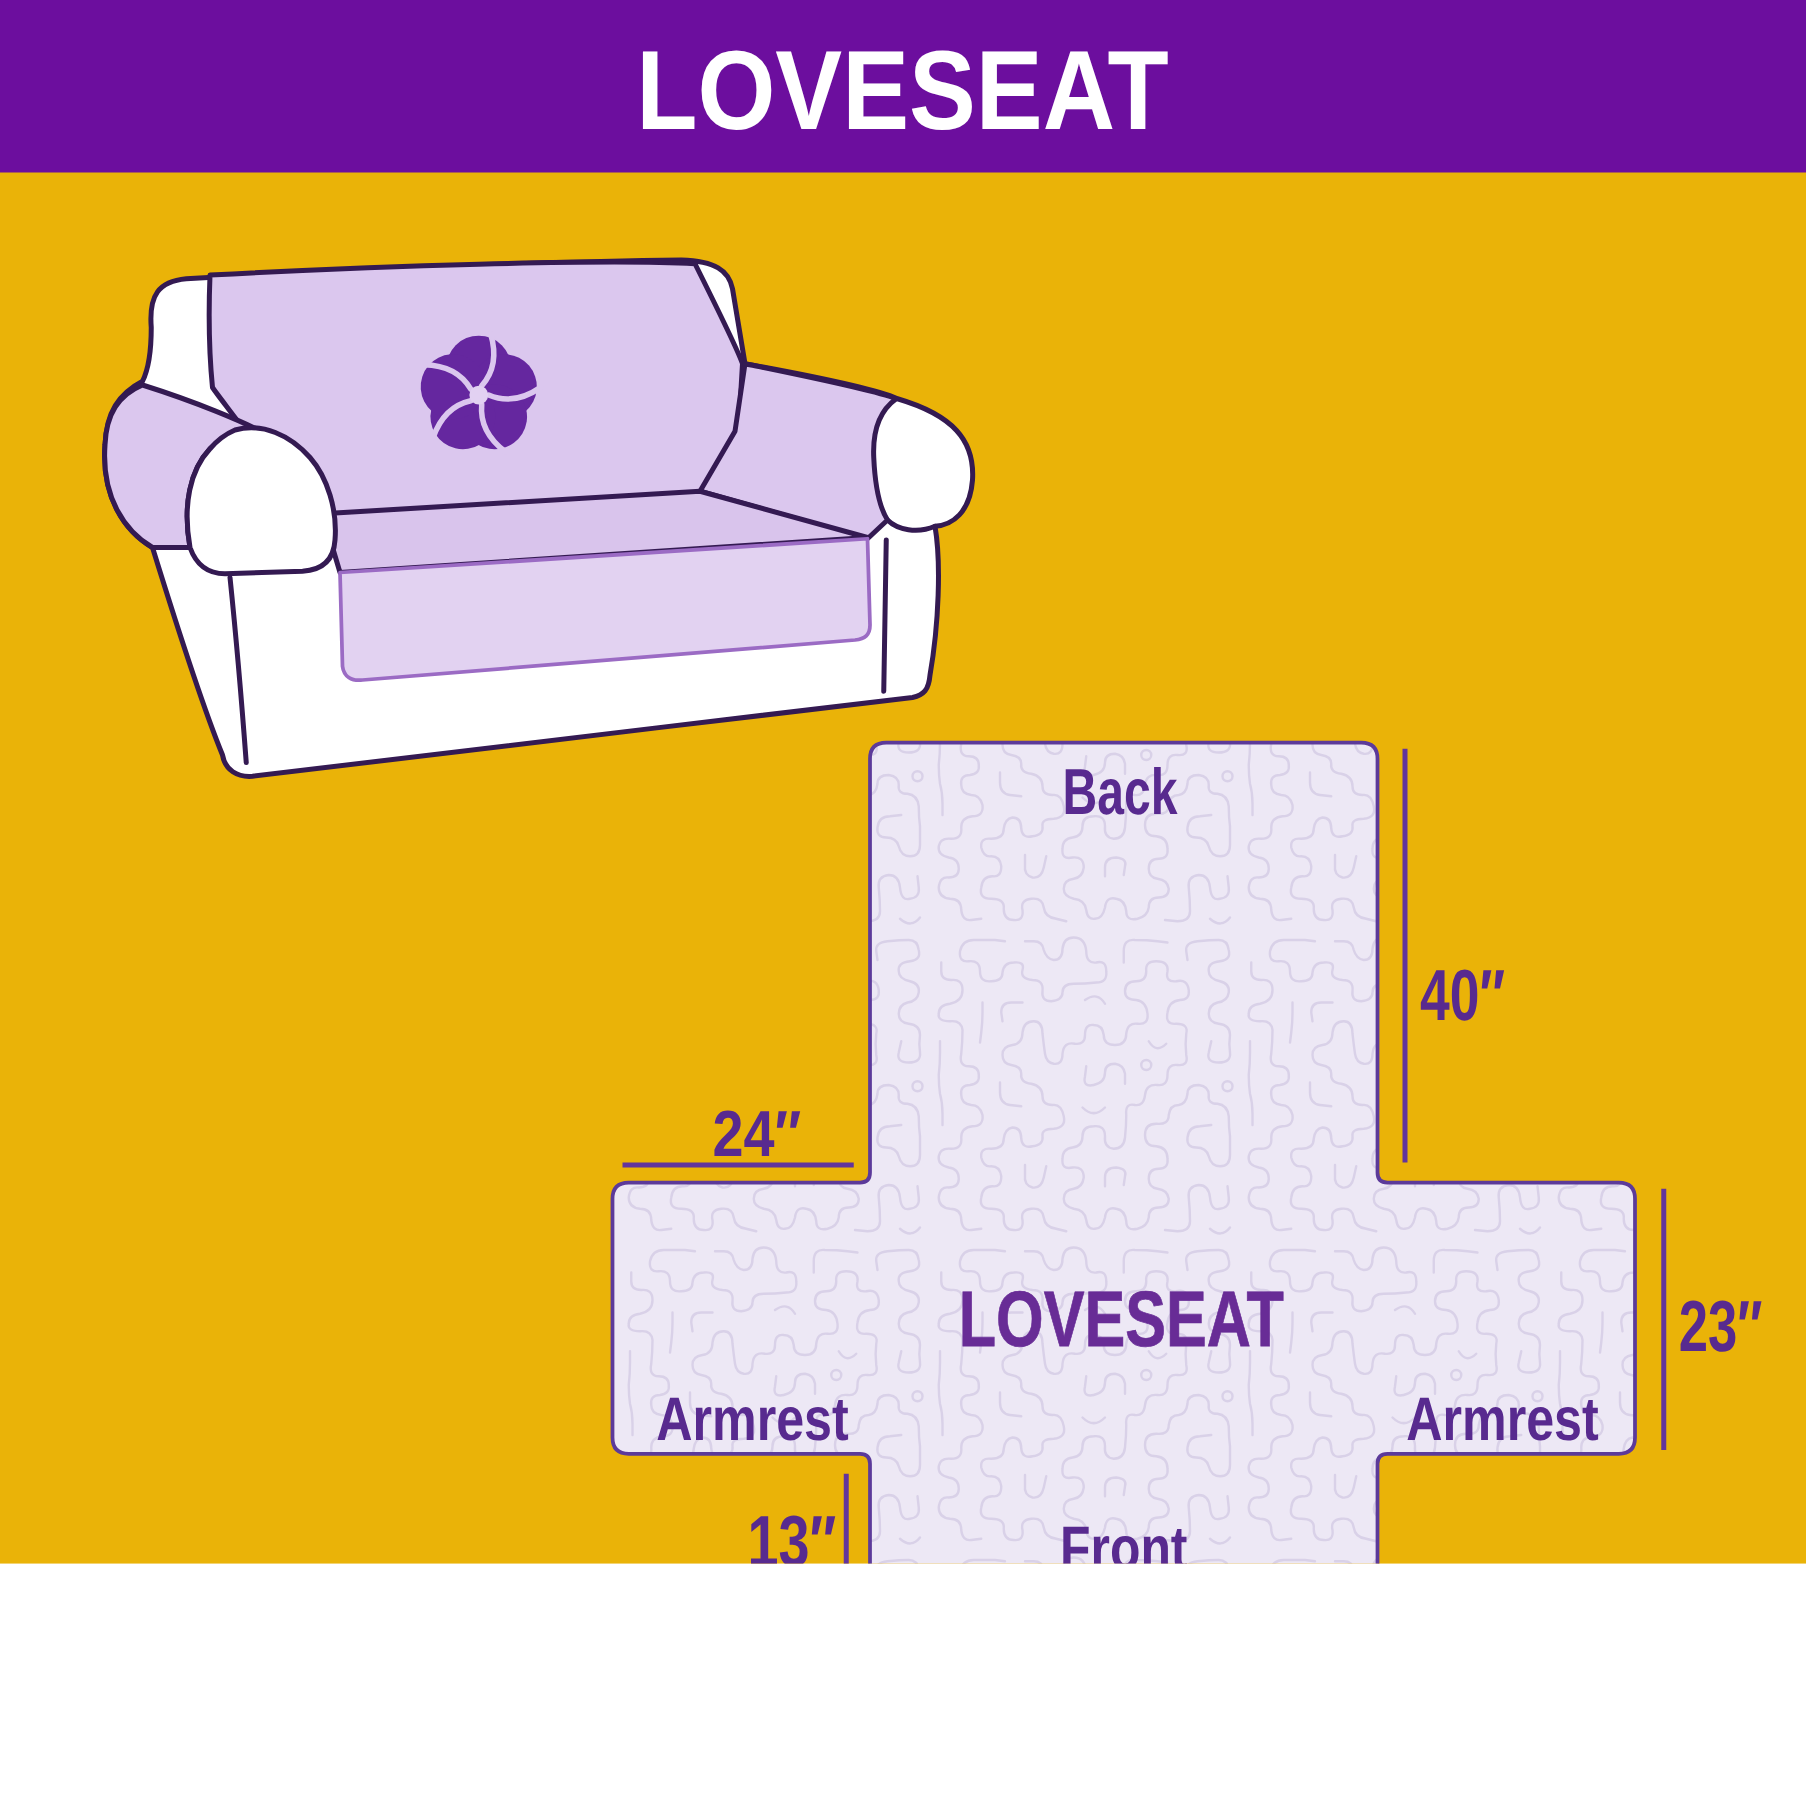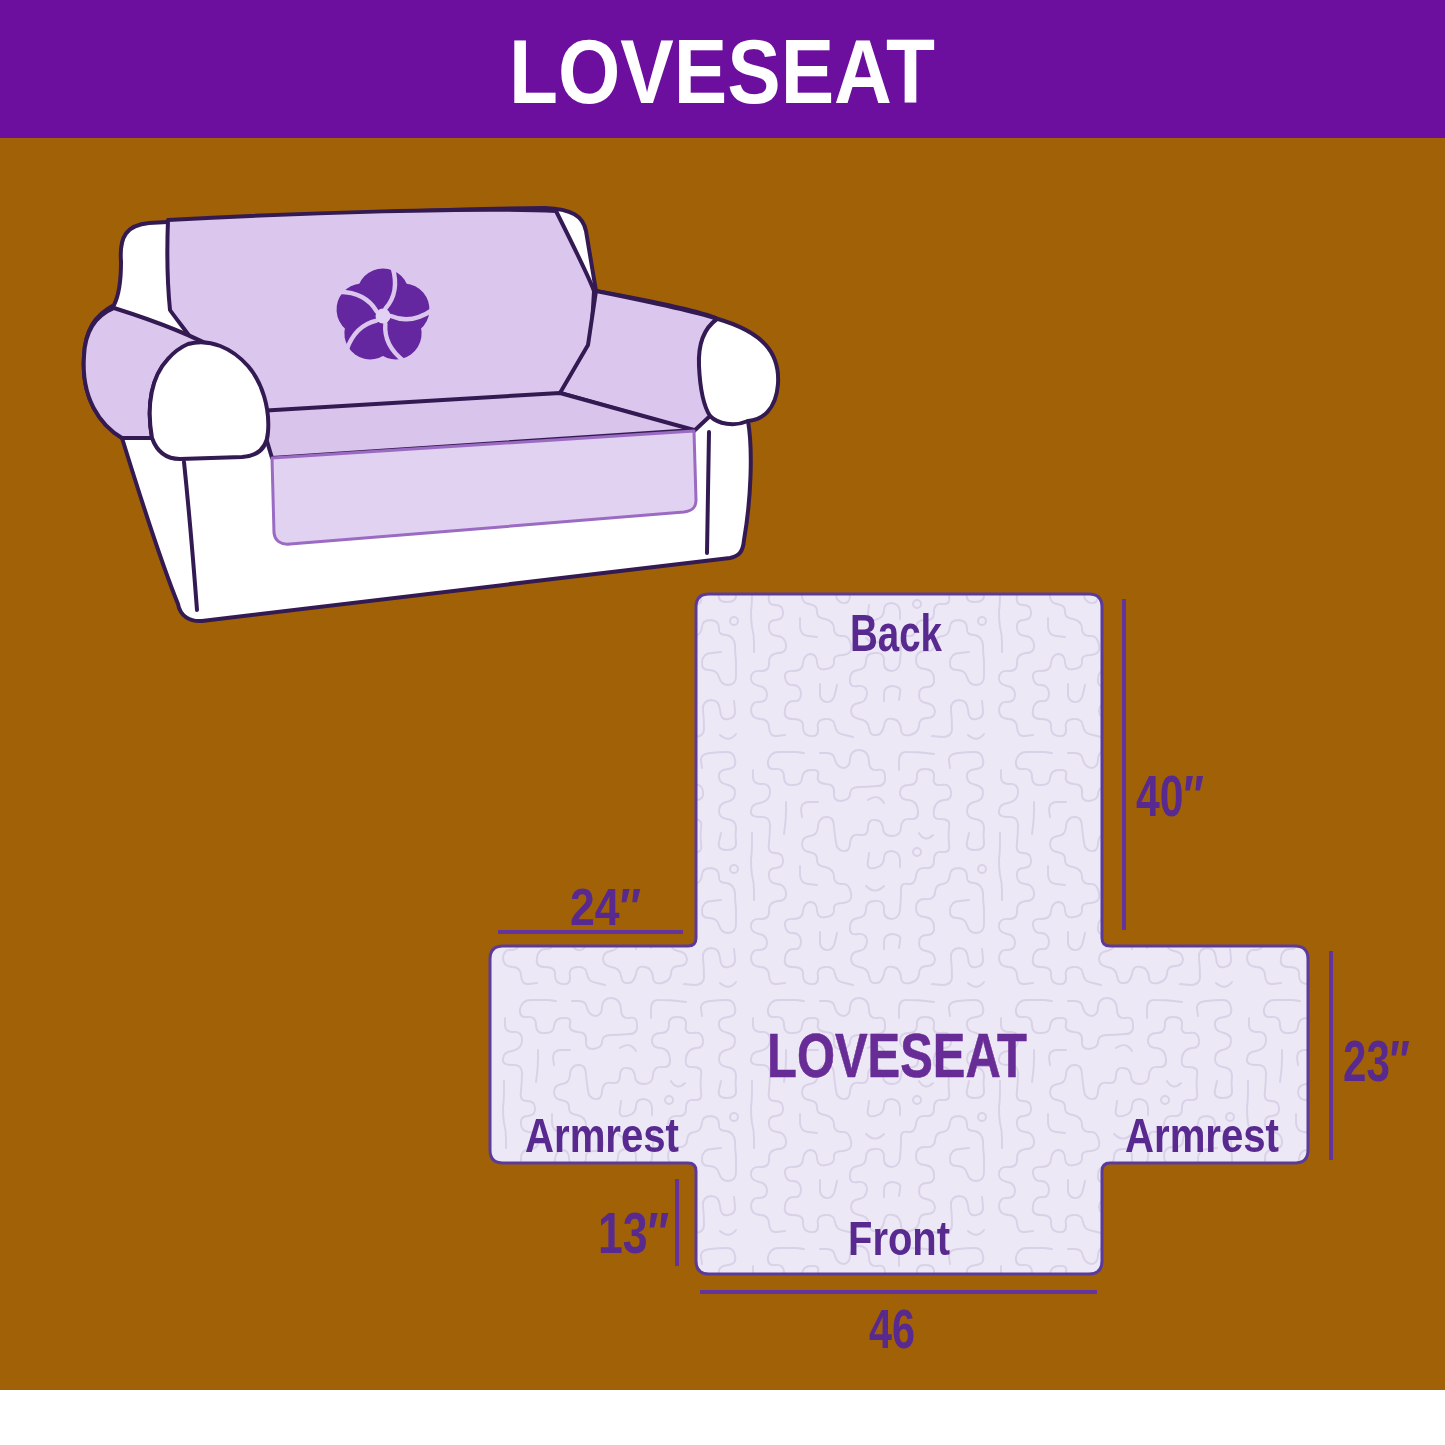--- a/index.html
+++ b/index.html
@@ -1,16 +1,16 @@
 <!DOCTYPE html>
 <html><head>
 <meta charset="utf-8">
 <style>
   html,body{margin:0;padding:0;background:#ffffff;}
-  #canvas{position:relative;width:1445px;height:1390px;background:#a16207;overflow:hidden;
+  #canvas{position:relative;width:1445px;height:1251px;background:#eab308;overflow:hidden;
           font-family:"Liberation Sans", sans-serif;}
   svg{display:block;}
 </style>
 </head>
 <body>
 <div id="canvas">
 <svg width="1445" height="1445" viewBox="0 0 1445 1445" xmlns="http://www.w3.org/2000/svg">
   <defs>
     <pattern id="quilt" width="248" height="248" patternUnits="userSpaceOnUse">
       <rect width="248" height="248" fill="#ede8f5"></rect>

